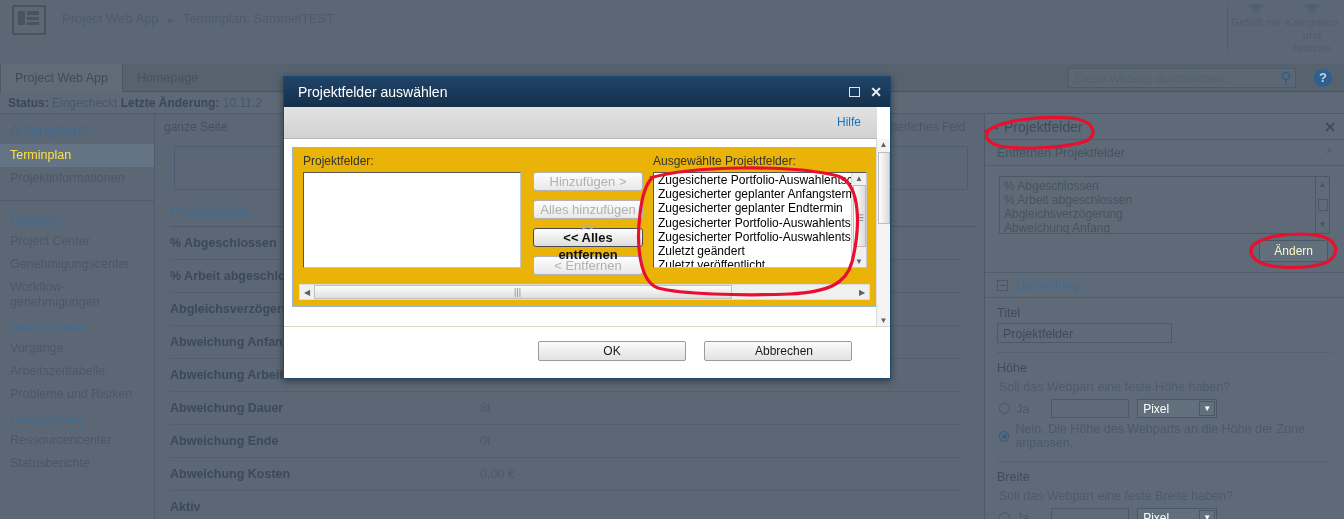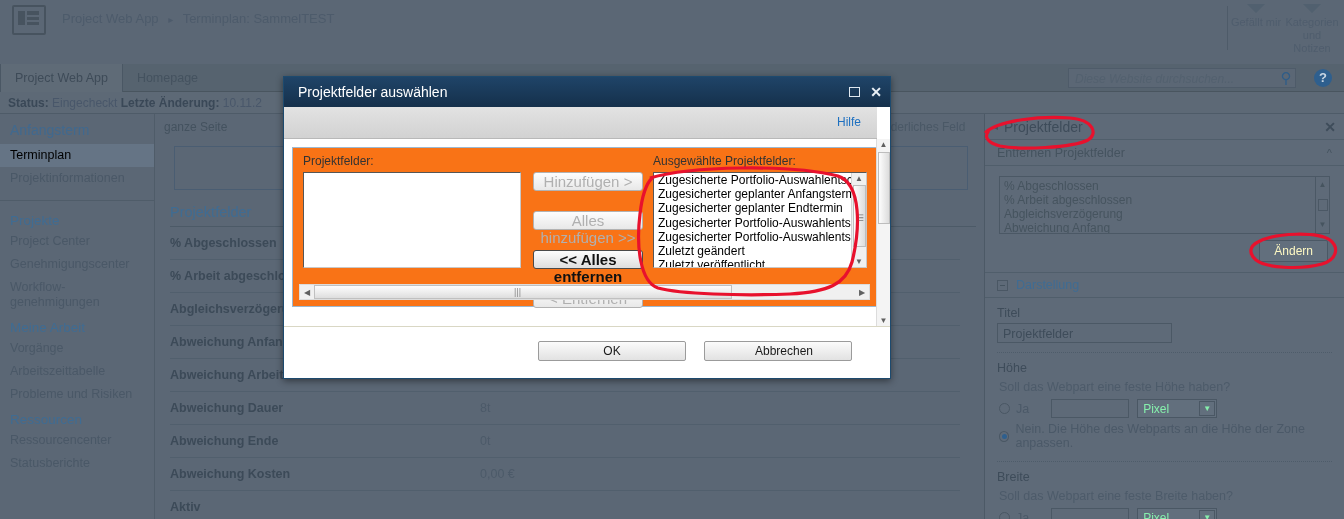--- a/index.html
+++ b/index.html
@@ -92,21 +92,21 @@
   .sidebar {
     position:absolute; left:0; top:114px; width:155px; height:405px;
     background:#5b6775; border-right:1px solid #4f5c69;
   }
   .sb-head {
     padding:8px 10px 6px 10px; font-size:14px; color:#40698f;
   }
   .sb-item {
     padding:4px 10px 4px 10px; font-size:12.5px; color:#4a5867; line-height:15px;
   }
-  .sb-item.sel { background:#657485; color:#000000; }
+  .sb-item.sel { background:#657485; color:#fde047; }
   .sb-sep { height:1px; background:#4f5c69; margin:10px 0 6px 0; }
   .sb-group {
     padding:6px 10px 2px 10px; font-size:13.5px; color:#3f6c93;
   }
 
   
   .main { position:absolute; left:156px; top:114px; right:360px; bottom:0; }
   .main-top { font-size:12px; color:#44525f; padding:6px 0 0 8px; }
   .main-box {
     margin:12px 16px 0 18px; height:44px;
@@ -175,21 +175,21 @@
   .radio-row { display:flex; align-items:center; padding:2px 0 2px 14px; }
   .radio {
     width:11px;height:11px;border-radius:50%;border:1px solid #4a5764;
     margin-right:6px; position:relative; background:#5e6a78;
   }
   .radio.on:after{content:"";position:absolute;left:2px;top:2px;width:5px;height:5px;border-radius:50%;background:#2e5f8e;}
   .radio-lbl { font-size:12.5px; color:#4b5968; }
   .mini-input { width:78px; height:19px; border:1px solid #4b5865; background:#5e6a78; margin-left:22px;}
   .mini-select {
     width:80px;height:19px;border:1px solid #4a5764;background:#626f7d;margin-left:8px;
-    font-size:12px;color:#86efac;display:flex;align-items:center;padding-left:5px;position:relative;
+    font-size:12px;color:#ffffff;display:flex;align-items:center;padding-left:5px;position:relative;
   }
   .mini-select .arw {
     position:absolute; right:1px; top:1px; width:16px; height:15px;
     background:#626f7d; border:1px solid #4a5764; display:flex; align-items:center; justify-content:center;
     font-size:8px;
   }
 
   
   .dlg {
     position:absolute; left:283px; top:76px; width:608px; height:303px;
@@ -210,33 +210,33 @@
     margin:0 13px 0 0;
   }
   .dlg-help {
     position:absolute; right:16px; top:8px; font-size:12px; color:#1e70c0;
   }
   .dlg-body {
     position:absolute; left:0; right:0; top:62px; height:178px;
     background:#fff; padding:8px 13px 0 8px;
   }
   .inner-panel {
-    border:1px solid #9cb8d0; height:160px; position:relative; background:#f97316;
+    border:1px solid #9cb8d0; height:160px; position:relative; background:#eab308;
     padding:6px 6px 0 10px;
   }
   .lbl-sm { font-size:12px; color:#333; margin-bottom:2px; }
   .lb-left {
     position:absolute; left:10px; top:24px; width:218px; height:96px;
     border:1px solid #565656; border-right-color:#c8c8c8; border-bottom-color:#c8c8c8; background:#fff;
   }
   .mid-btns { position:absolute; left:240px; top:24px; width:112px; }
   .mbtn {
-    width:110px; height:19px; margin-bottom:20px; border:1px solid #b2b2b2;
+    width:110px; height:19px; margin-bottom:9px; border:1px solid #b2b2b2;
     background:linear-gradient(#fdfdfd,#e8e8e8); border-radius:3px;
-    font-size:15px; color:#b0b0b0; text-align:center; line-height:17px;
+    font-size:13px; color:#b0b0b0; text-align:center; line-height:17px;
   }
   .mbtn.active { color:#111; border:1px solid #4a4a4a; font-weight:bold;
     background:linear-gradient(#fdfdfd,#dedede); }
   .lb-right-wrap { position:absolute; left:360px; top:6px; width:214px; }
   .lb-right {
     position:relative; margin-top:4px; height:96px;
     border:1px solid #565656; border-right-color:#c8c8c8; border-bottom-color:#c8c8c8;
     background:#fff; overflow:hidden;
   }
   .lb-right .opt {

